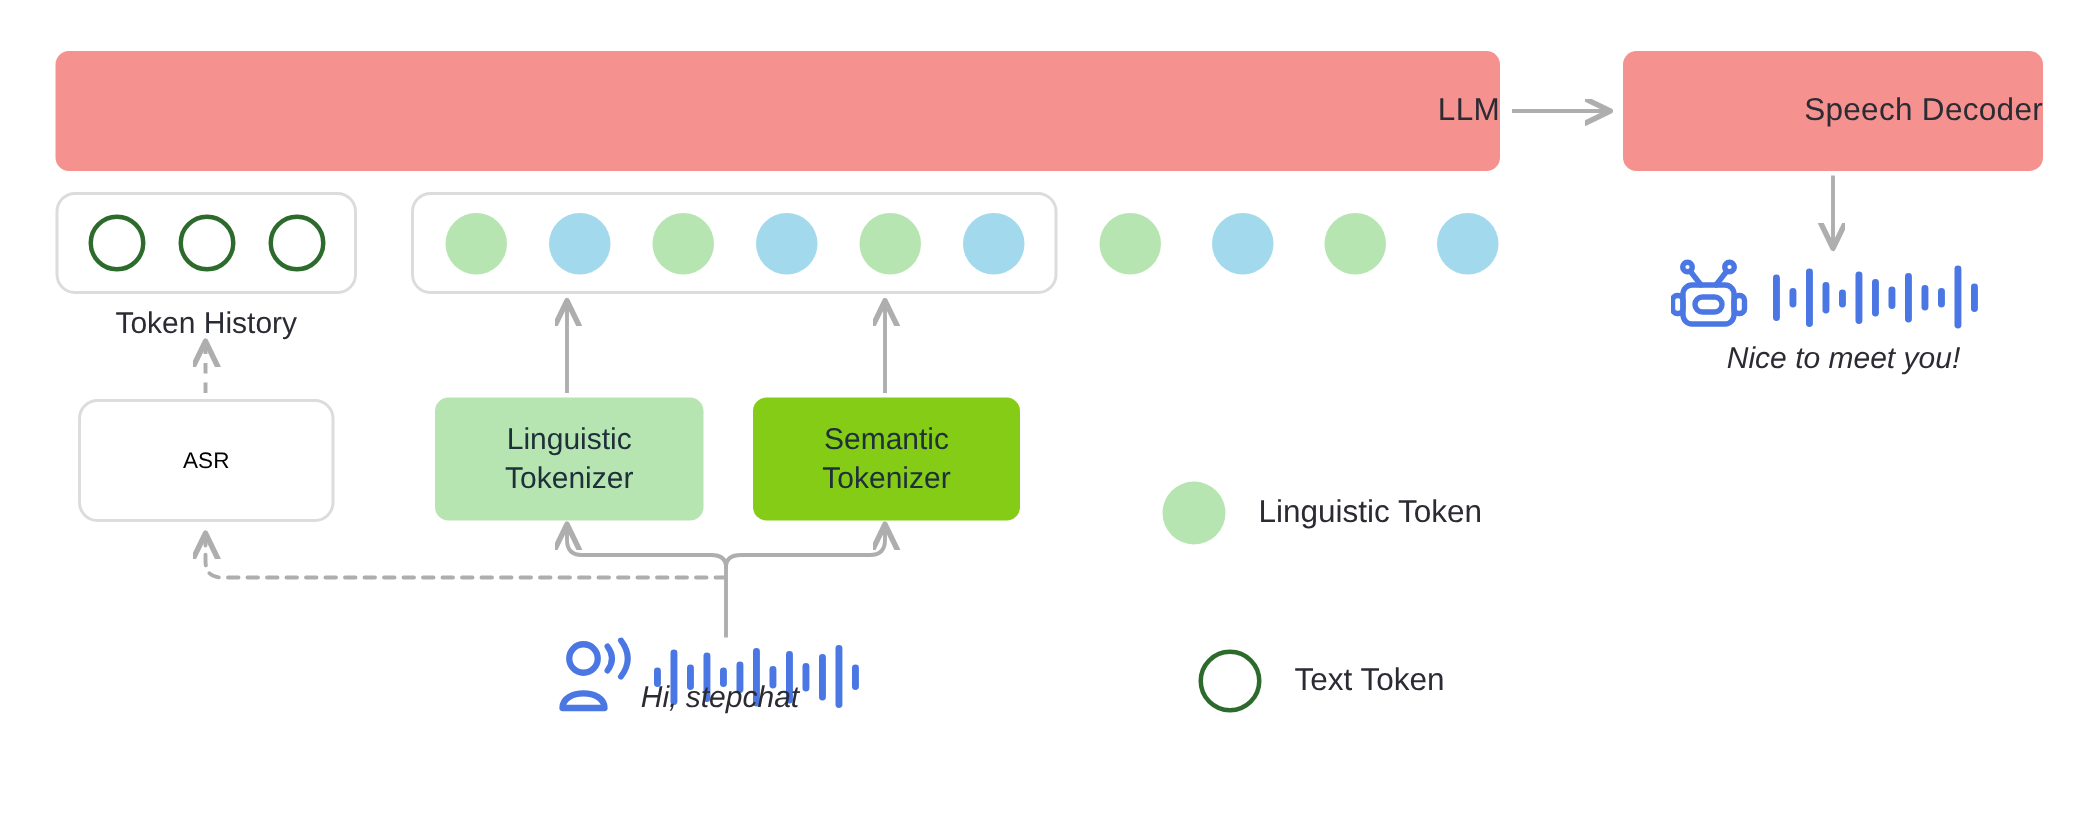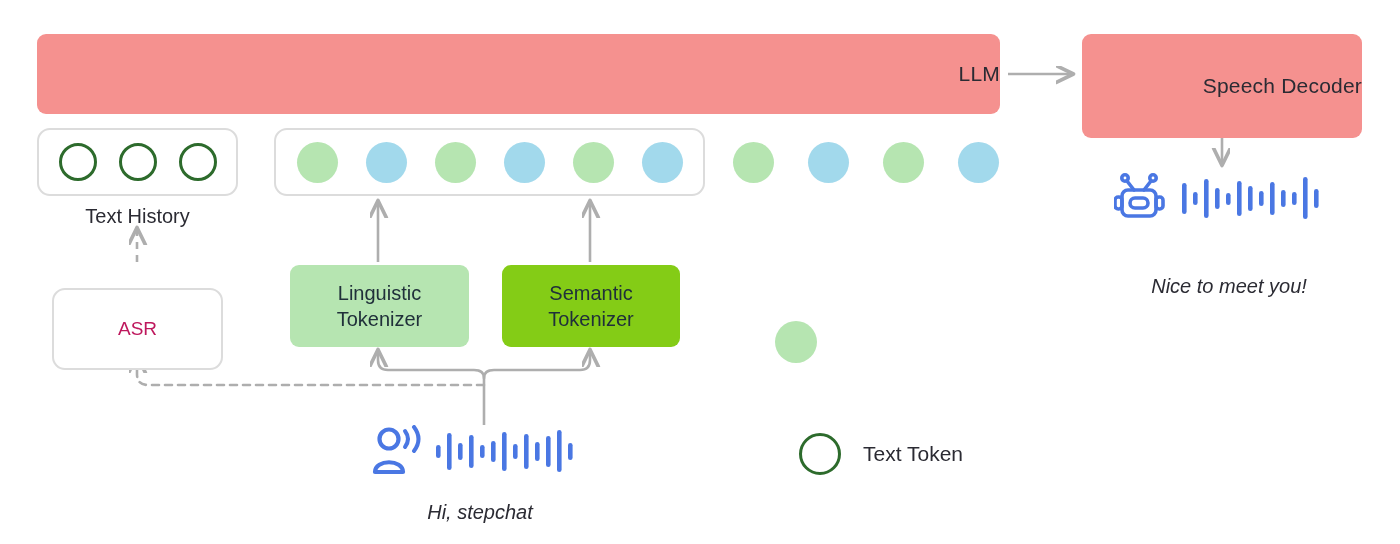--- a/index.html
+++ b/index.html
@@ -25,23 +25,22 @@
   }
 
   
   .greybox {
     border: 2px solid #dcdcdc;
     border-radius: 13px;
     background: #ffffff;
     display: flex; align-items: center; justify-content: center;
   }
   .greybox.plain {
-    color: #be185d;
-    font-size: 19px;
-    margin-top: 22px;
+    color: #000000;
+    font-size: 15px;
   }
 
   
   .tok { border-radius: 50%; }
   .tok-green { background: #b6e5b1; }
   .tok-blue  { background: #a2d9ec; }
   .tok-text  { background: #ffffff; border: 3px solid #2d6b2c; }
 
   
   .tokenizer {
@@ -55,21 +54,21 @@
   }
   .tokenizer.green { background: #b6e5b1; }
   .tokenizer.blue  { background: #84cc16; }
 
   
   .caption {
     color: #2b2b33;
     font-size: 20px;
     white-space: nowrap;
   }
-  .caption.italic { font-style: italic; font-size: 20px; margin-top: 47px; }
+  .caption.italic { font-style: italic; font-size: 20px; }
 
   
   .legend-row { position: absolute; display: flex; align-items: center; }
   .legend-swatch { width: 42px; height: 42px; border-radius: 50%; flex: 0 0 auto; }
   .legend-label {
     margin-left: 22px;
     font-size: 21px;
     color: #2b2b33;
     white-space: nowrap;
   }
@@ -106,30 +105,30 @@
     <path d="M 484 378 Q 484 370 494 370 L 580 370 Q 590 370 590 360 L 590 350" fill="none" stroke="#aeaeae" stroke-width="2.6" stroke-linecap="round" marker-end="url(#ah)"></path>
 
     <line x1="378" y1="262" x2="378" y2="201" stroke="#aeaeae" stroke-width="2.6" marker-end="url(#ah)"></line>
     <line x1="590" y1="262" x2="590" y2="201" stroke="#aeaeae" stroke-width="2.6" marker-end="url(#ah)"></line>
   </svg>
 
   <div class="abs redbox" style="left:37px; top:34px; width:963px; height:80px;">
     <span>LLM</span>
   </div>
 
-  <div class="abs redbox" style="left:1082px; top:34px; width:280px; height:104px;">
+  <div class="abs redbox" style="left:1082px; top:34px; width:280px; height:80px;">
     <span>Speech Decoder</span>
   </div>
 
   <div class="abs greybox" style="left:37px; top:128px; width:201px; height:68px; gap:22px;">
     <span class="tok tok-text" style="width:38px;height:38px;"></span>
     <span class="tok tok-text" style="width:38px;height:38px;"></span>
     <span class="tok tok-text" style="width:38px;height:38px;"></span>
   </div>
-  <div class="abs caption" style="left:37px; top:205px; width:201px; text-align:center;">Text History</div>
+  <div class="abs caption" style="left:37px; top:205px; width:201px; text-align:center;">Token History</div>
 
   <div class="abs greybox plain" style="left:52px; top:266px; width:171px; height:82px;">
     <span>ASR</span>
   </div>
 
   <div class="abs greybox" style="left:274px; top:128px; width:431px; height:68px; gap:28px;">
     <span class="tok tok-green" style="width:41px;height:41px;"></span>
     <span class="tok tok-blue" style="width:41px;height:41px;"></span>
     <span class="tok tok-green" style="width:41px;height:41px;"></span>
     <span class="tok tok-blue" style="width:41px;height:41px;"></span>
@@ -212,19 +211,20 @@
         <rect x="110" y="20" width="4.6" height="13" rx="2.3"></rect>
         <rect x="121" y="5" width="4.6" height="42" rx="2.3"></rect>
         <rect x="132" y="17" width="4.6" height="19" rx="2.3"></rect>
       </g>
     </svg>
   </div>
   <div class="abs caption italic" style="left:1114px; top:228px; width:230px; text-align:center;">Nice to meet you!</div>
 
   <div class="legend-row" style="left:775px; top:321px;">
     <span class="legend-swatch tok-green"></span>
+    <span class="legend-label">Linguistic Token</span>
   </div>
   <div class="legend-row" style="left:799px; top:433px;">
     <span class="legend-swatch tok-text"></span>
     <span class="legend-label">Text Token</span>
   </div>
 
 </div>
 
 </body></html>

